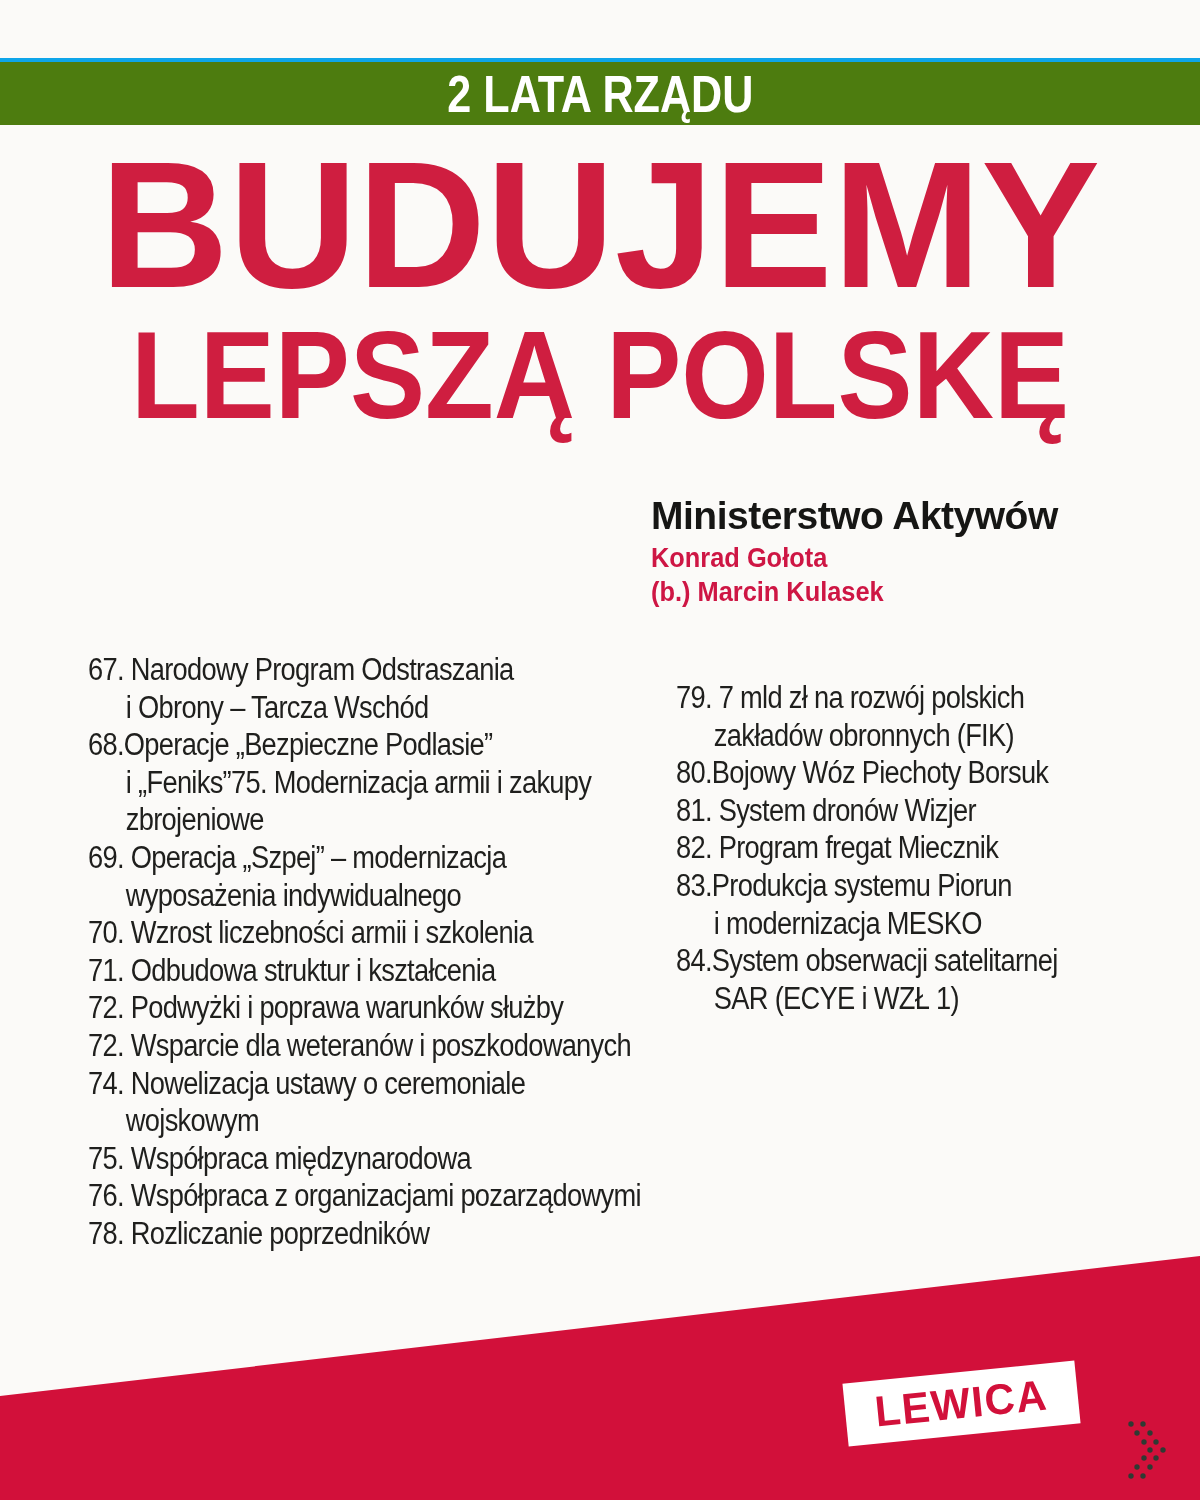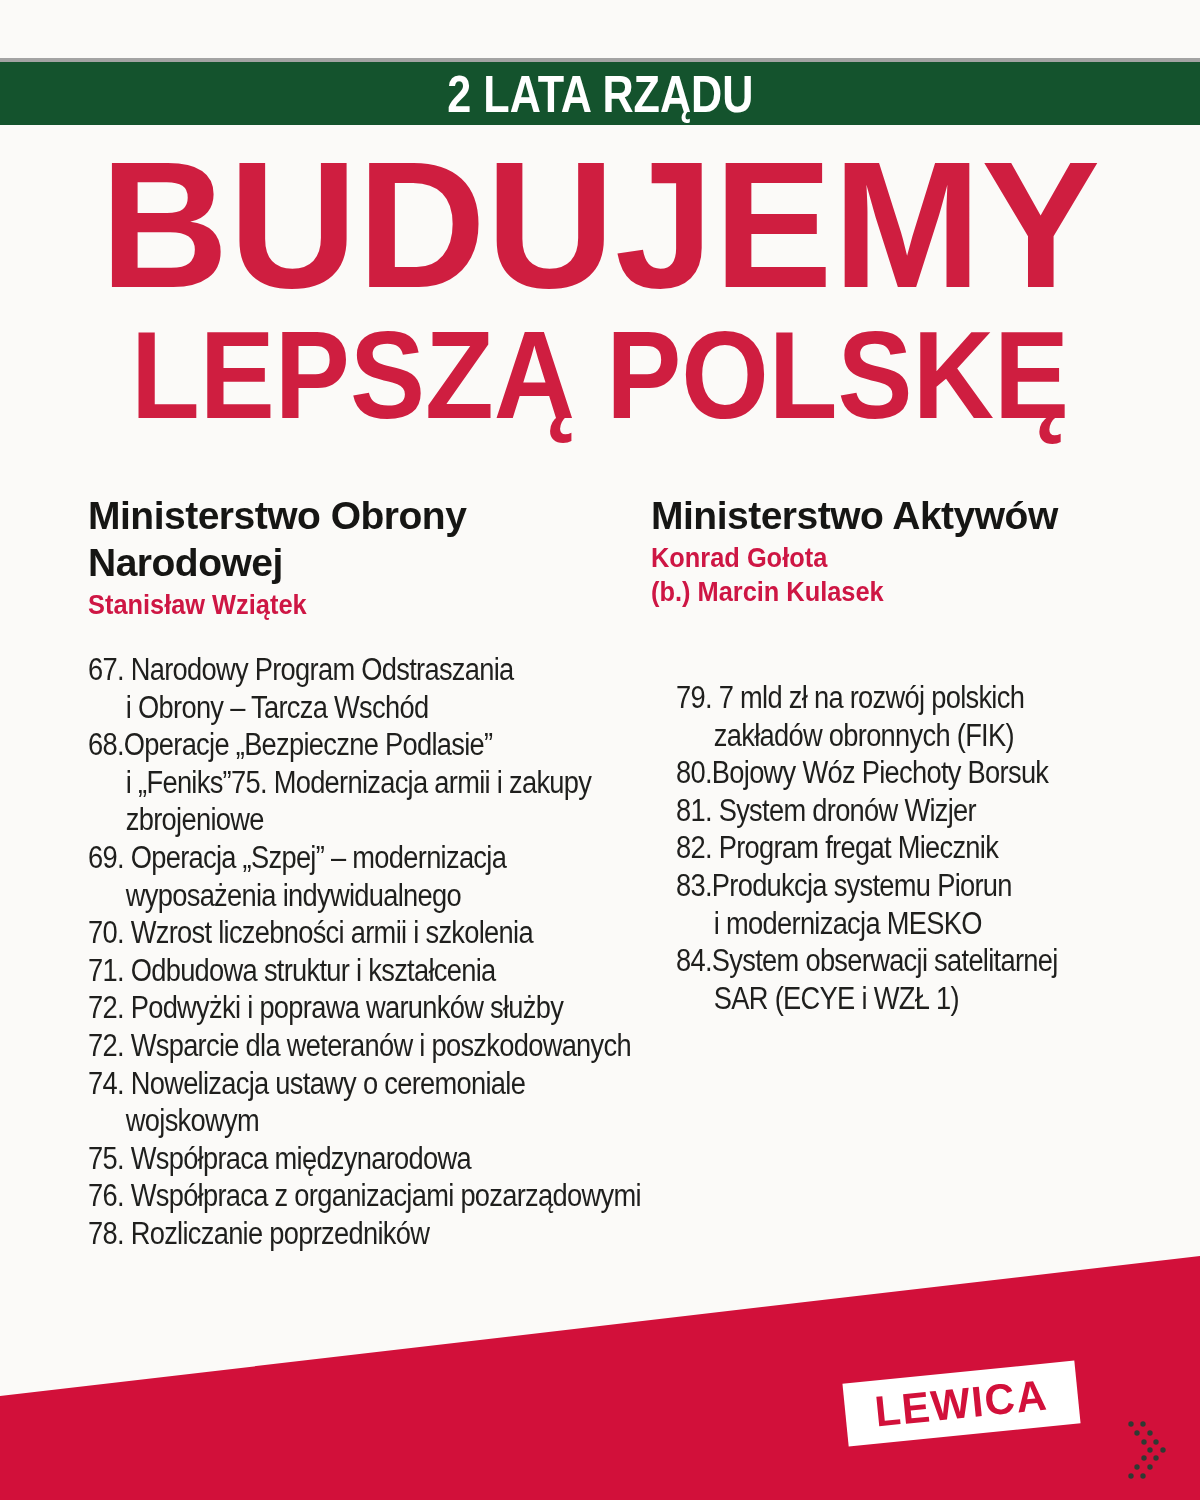--- a/index.html
+++ b/index.html
@@ -7,21 +7,21 @@
     position:relative;
     width:1200px;height:1500px;
     background:#FBFAF8;
     overflow:hidden;
     font-family:"Liberation Sans","DejaVu Sans",sans-serif;
   }
 
   
   .top-band{
     position:absolute;left:0;top:58px;width:1200px;height:63px;
-    background:#14532d;border-top:4px solid #a3a3a3;
+    background:#4d7c0f;border-top:4px solid #0ea5e9;
     display:flex;align-items:center;justify-content:center;
   }
   .top-band .band-text{
     color:#FFFFFF;font-weight:bold;font-size:52px;line-height:1;
     letter-spacing:0px;transform:scaleX(0.83);transform-origin:center;
     white-space:nowrap;
   }
 
   
   .title-svg{position:absolute;left:0;top:140px;}
@@ -86,29 +86,20 @@
 
   <div class="top-band">
     <span class="band-text">2 LATA RZĄDU</span>
   </div>
 
   <svg class="title-svg" width="1200" height="330" viewBox="0 0 1200 330">
     <text class="t1" x="600" y="147" textLength="1000" lengthAdjust="spacingAndGlyphs">BUDUJEMY</text>
     <text class="t2" x="600" y="278" textLength="938" lengthAdjust="spacingAndGlyphs">LEPSZĄ POLSKĘ</text>
   </svg>
 
-  <section class="col col-left">
-    <h2>
-      <span>Ministerstwo Obrony</span><br>
-      <span>Narodowej</span>
-    </h2>
-    <div class="names">
-      <div>Stanisław Wziątek</div>
-    </div>
-  </section>
 
   <section class="col col-right">
     <h2>
       <span>Ministerstwo Aktywów</span><br>
     </h2>
     <div class="names">
       <div>Konrad Gołota</div>
       <div>(b.) Marcin Kulasek</div>
     </div>
   </section>

